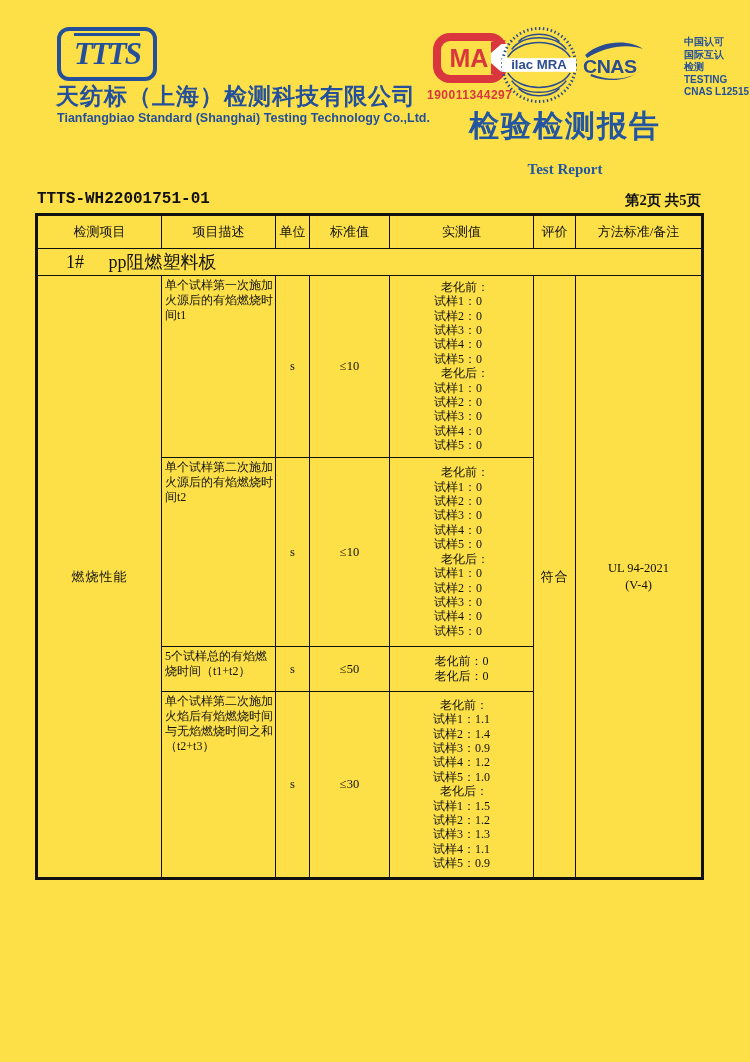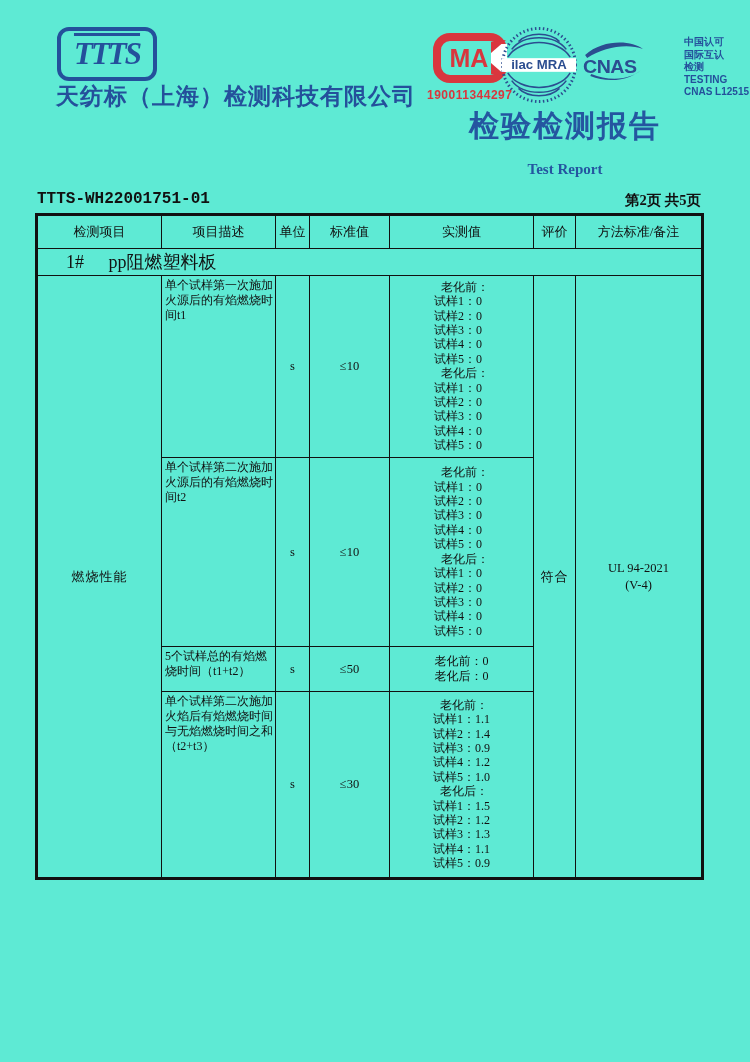--- a/index.html
+++ b/index.html
@@ -1,16 +1,16 @@
 <!DOCTYPE html>
 <html><head>
 <meta charset="utf-8">
 <style>
   html,body{margin:0;padding:0;background:#ffffff;}
-  .page{position:relative;width:750px;height:1062px;background:#5eead4;margin:0 auto;
+  .page{position:relative;width:750px;height:1062px;background:#fde047;margin:0 auto;
         font-family:"Liberation Serif","DejaVu Serif",serif;color:#111;overflow:hidden;}
 
   
   .logo-box{position:absolute;left:57px;top:27px;width:92px;height:46px;
             border:4px solid #24509b;border-radius:12px;
             display:flex;align-items:center;justify-content:center;}
   .logo-box span{font-style:italic;font-weight:bold;font-size:31px;color:#24509b;
                  letter-spacing:-2px;text-decoration:overline;}
   .company-cn{position:absolute;left:56px;top:81px;font-size:23px;font-weight:bold;
               color:#24509b;letter-spacing:1px;white-space:nowrap;}
@@ -55,20 +55,21 @@
 </style>
 </head>
 <body>
 
 <div class="page">
 
   <div class="logo-box">
     <span>TTTS</span>
   </div>
   <div class="company-cn">天纺标（上海）检测科技有限公司</div>
+  <div class="company-en">Tianfangbiao Standard (Shanghai) Testing Technology Co.,Ltd.</div>
 
   <div class="cma">
     <svg width="74" height="50" viewBox="0 0 74 50">
       <rect x="4" y="4" width="66" height="42" rx="13" fill="none" stroke="#d9363e" stroke-width="8"></rect>
       <rect x="58" y="11" width="16" height="28" fill="#ffffff"></rect>
       <path d="M58 9 L73 7 L58 20 Z" fill="#d9363e"></path>
       <path d="M58 41 L73 43 L58 30 Z" fill="#d9363e"></path>
       <text x="36" y="34" text-anchor="middle" font-size="25" font-weight="bold" font-family="Liberation Sans, sans-serif" fill="#d9363e">MA</text>
     </svg>
     <div class="cma-number">190011344297</div>

